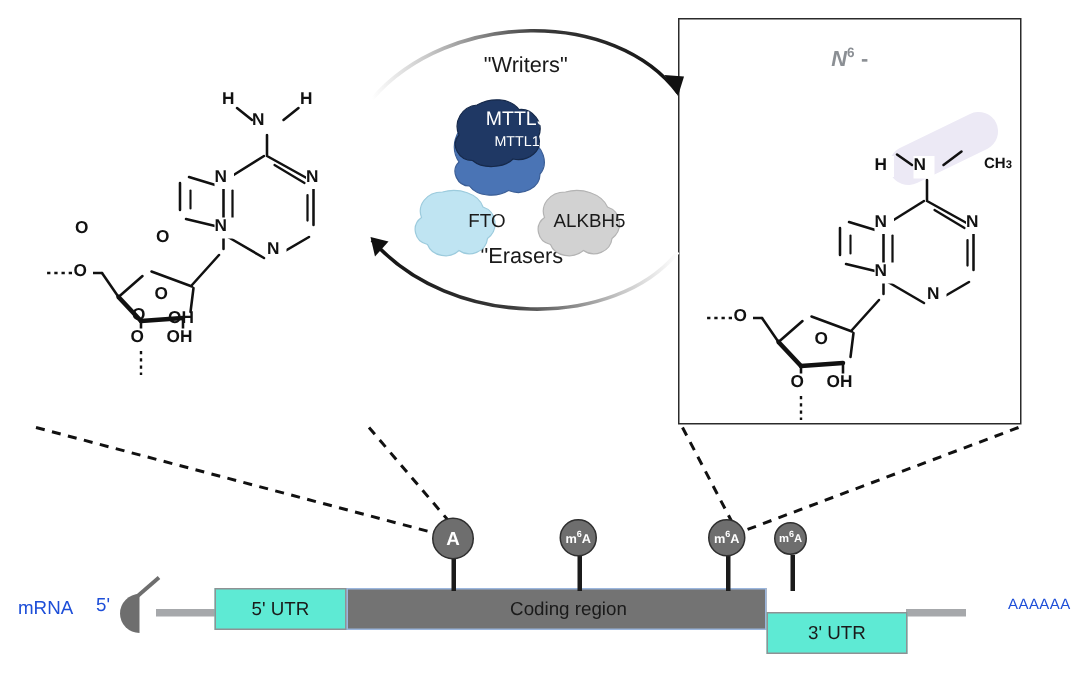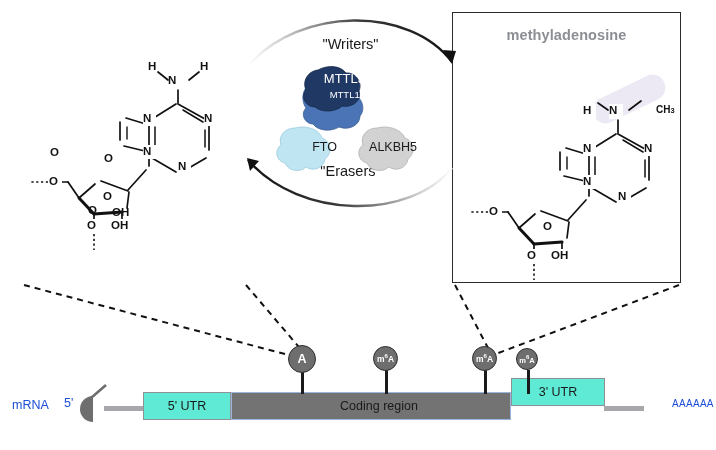--- a/index.html
+++ b/index.html
@@ -200,21 +200,21 @@
   <span class="chem-atom" style="left:204px; top:112px;">N</span>
   <span class="chem-atom" style="left:143px; top:145px;">N</span>
   <span class="chem-atom" style="left:178px; top:160px;">N</span>
   <span class="chem-atom" style="left:49px;  top:175px;">O</span>
   <span class="chem-atom" style="left:103px; top:190px;">O</span>
   <span class="chem-atom" style="left:87px;  top:219px;">O</span>
   <span class="chem-atom" style="left:111px; top:219px;">OH</span>
 
   <div class="panel" id="panel-right">
     <div class="panel-title" id="title-right">
-      <div>methyladenosine</div>
+      <div><span class="ital">N</span><sup>6</sup><span> -</span></div>
     </div>
   </div>
 
   <div style="position:absolute; left:590px; top:86px; width:78px; height:26px;
               background:#ece9f5; border-radius:13px; transform:rotate(-26deg);"></div>
 
   <svg class="svglayer">
     <g stroke="#111" stroke-width="1.7" fill="none" stroke-linecap="round">
 
       <line x1="598" y1="103" x2="608" y2="110"></line>
@@ -352,21 +352,21 @@
   <div class="strand" style="left:604px; top:406px; width:40px;"></div>
 
   <div class="plain-text" style="left:672px; top:398px; font-size:10px; letter-spacing:.3px;">AAAAAA</div>
 
   <div class="bar utr" style="left:143px; top:392px; width:88px; height:28px;">
     <span>5' UTR</span>
   </div>
   <div class="bar cds" style="left:231px; top:392px; width:280px; height:28px;">
     <span>Coding region</span>
   </div>
-  <div class="bar utr" style="left:511px; top:378px; width:94px; height:28px;">
+  <div class="bar utr" style="left:511px; top:408px; width:94px; height:28px;">
     <span>3' UTR</span>
   </div>
 
   <div class="lolli-stick" style="left:300.5px; top:370px; height:24px;"></div>
   <div class="lolli-head" style="left:288px; top:345px; width:28px; height:28px; font-size:12.5px;">
     <span>A</span>
   </div>
 
   <div class="lolli-stick" style="left:384.5px; top:370px; height:24px;"></div>
   <div class="lolli-head" style="left:373px; top:346px; width:25px; height:25px; font-size:8.5px;">

